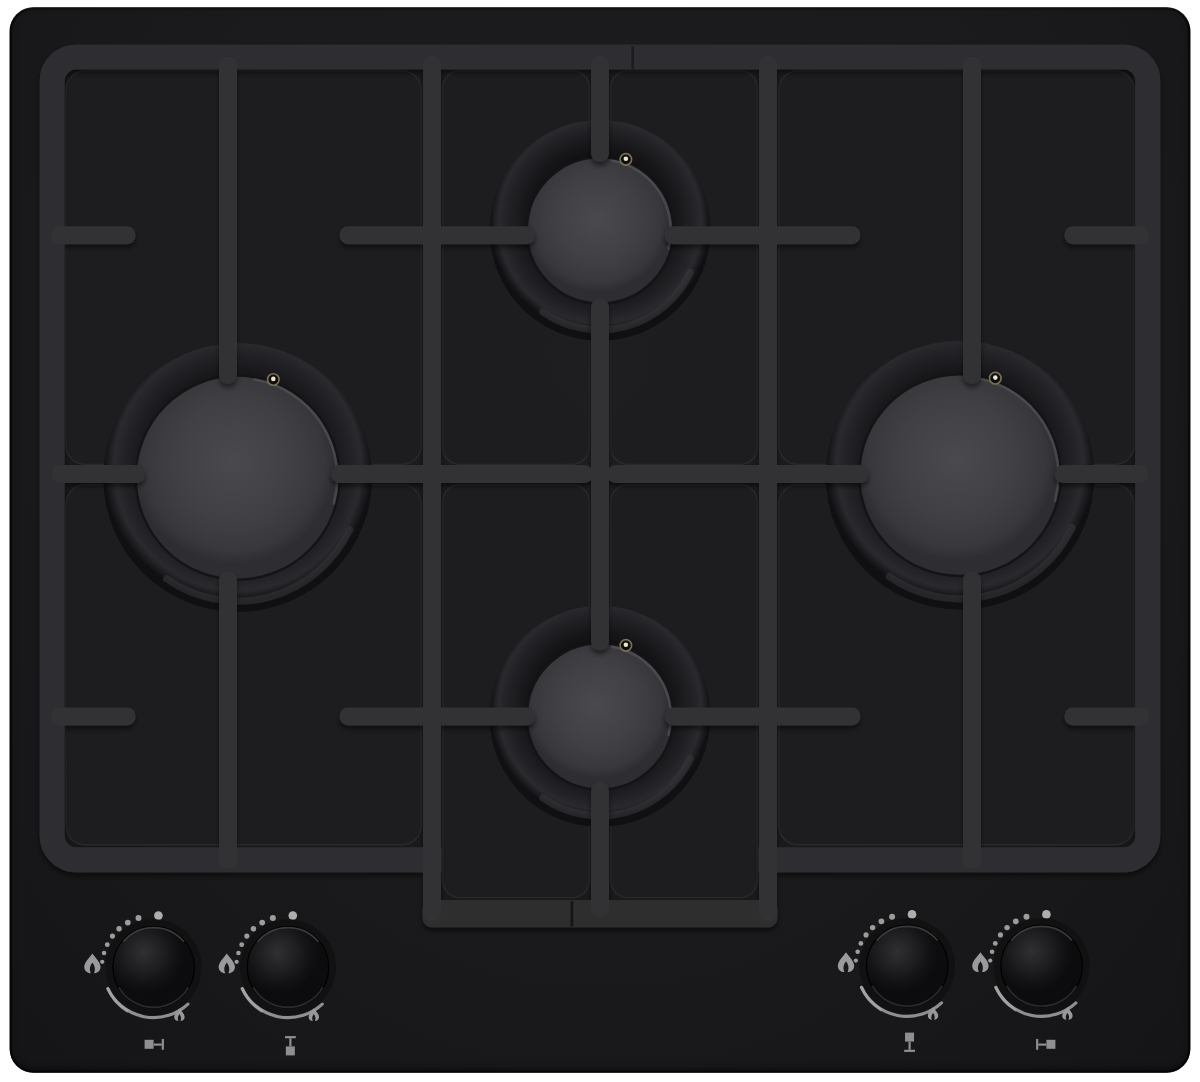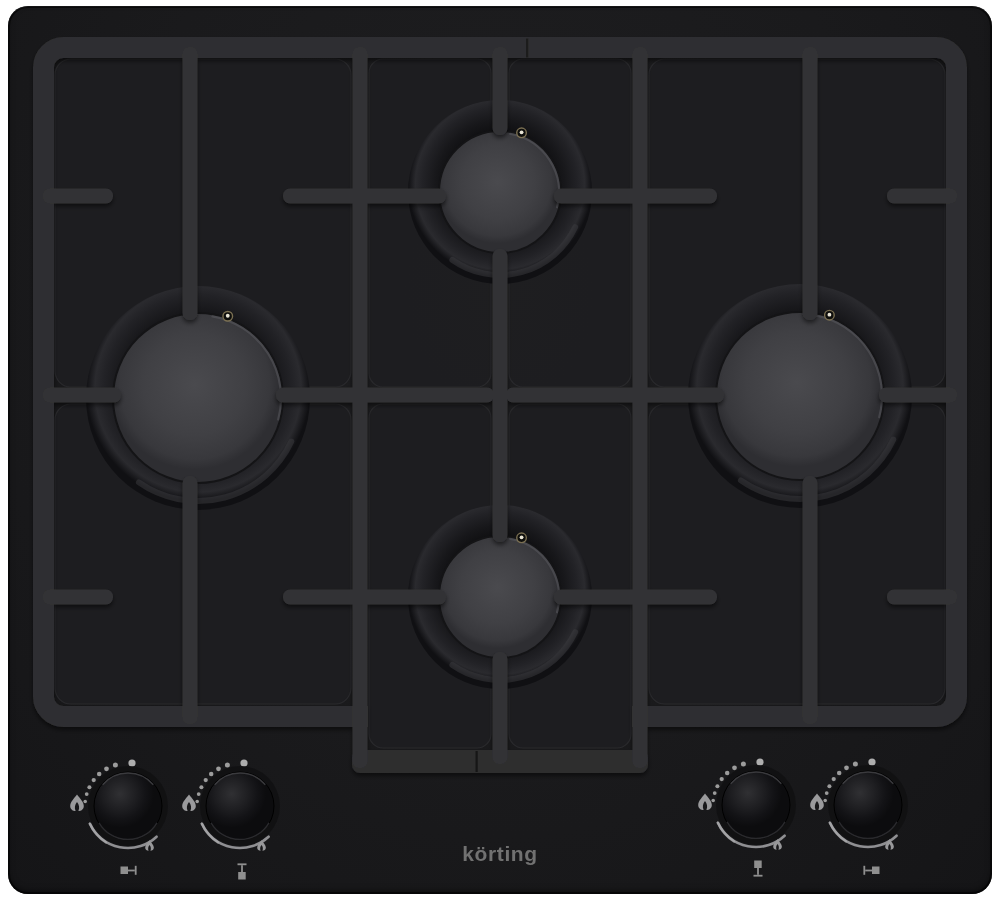--- a/index.html
+++ b/index.html
@@ -189,21 +189,20 @@
           <rect x="640" y="589.5" width="77" height="15" rx="7"></rect>
           <rect x="887" y="589.5" width="70" height="15" rx="7"></rect>
         </g>
 
         <rect x="526" y="38.5" width="2.2" height="19" fill="#1d1d1f"></rect>
         <rect x="475.5" y="751" width="2.2" height="21" fill="#161618"></rect>
       </g>
     </svg>
 
     <div class="layer" id="controls-layer">
-      <div class="brand">körting</div>
     <div class="knob" style="left: 68px; top: 746px;"><svg width="120" height="120" viewBox="0 0 120 120">
             <defs>
               <radialGradient id="kg0" cx="38%" cy="32%">
                 <stop offset="0%" stop-color="#303033"></stop>
                 <stop offset="45%" stop-color="#1f1f22"></stop>
                 <stop offset="75%" stop-color="#131316"></stop>
                 <stop offset="100%" stop-color="#0c0c0e"></stop>
               </radialGradient>
             </defs>
             <g>

